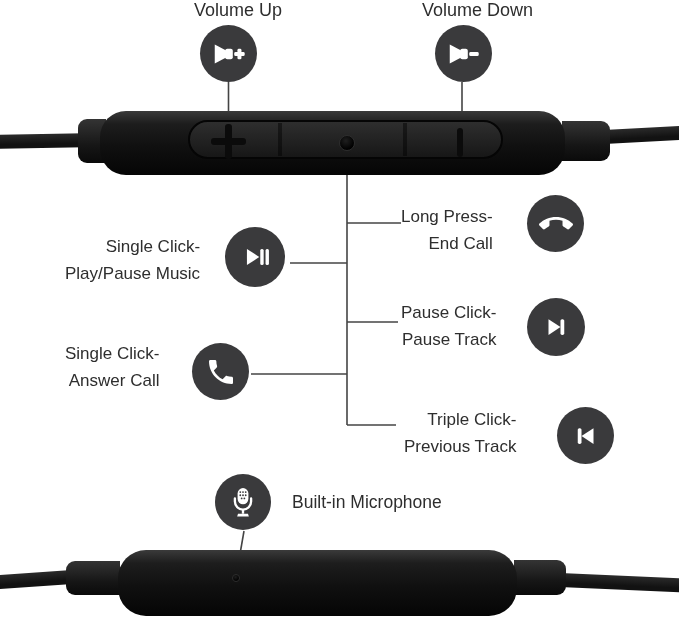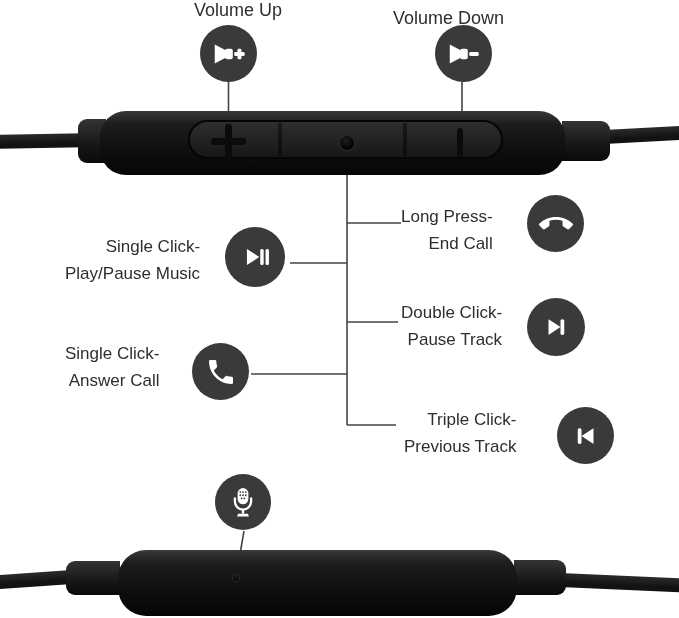--- a/index.html
+++ b/index.html
@@ -47,21 +47,21 @@
       <path d="M347 223 L401 223"></path>
       <path d="M290 263 L347 263"></path>
       <path d="M347 322 L398 322"></path>
       <path d="M251 374 L347 374"></path>
       <path d="M347 425 L396 425"></path>
       <path d="M244 531 L236 577"></path>
     </g>
   </svg>
 
   <div class="abs label" style="left:168px;top:0;width:140px;text-align:center;">Volume Up</div>
-  <div class="abs label" style="left:393px;top:8px;width:140px;text-align:left;">Volume Down</div>
+  <div class="abs label" style="left:393px;top:0;width:140px;text-align:right;">Volume Down</div>
 
   <div class="circle" style="left:200px;top:25px;width:57px;height:57px;">
     <svg width="38" height="38" viewBox="0 0 40 40" fill="#fff">
       <path d="M5 10 L17 16.2 L17 23.8 L5 30 Z"></path>
       <rect x="16" y="14.5" width="8" height="11" rx="2.2"></rect>
       <rect x="25.5" y="18" width="11" height="4.2" rx="1.4"></rect>
       <rect x="28.9" y="14.6" width="4.2" height="11" rx="1.4"></rect>
     </svg>
   </div>
 
@@ -114,21 +114,21 @@
     <div>Long Press-</div>
     <div>End Call</div>
   </div>
   <div class="circle" style="left:527px;top:195px;width:57px;height:57px;">
     <svg width="34" height="34" viewBox="0 0 24 24" fill="#fff">
       <path d="M12 9c-1.6 0-3.15.25-4.6.72v3.1c0 .39-.23.74-.56.9-.98.49-1.87 1.12-2.66 1.85-.18.18-.43.28-.7.28-.28 0-.53-.11-.71-.29L.29 13.08c-.18-.17-.29-.42-.29-.7 0-.28.11-.53.29-.71C3.34 8.78 7.46 7 12 7s8.66 1.78 11.71 4.67c.18.18.29.43.29.71 0 .28-.11.53-.29.7l-2.48 2.48c-.18.18-.43.29-.71.29-.27 0-.52-.1-.7-.28-.79-.73-1.68-1.36-2.66-1.85-.33-.16-.56-.5-.56-.9v-3.1C15.15 9.25 13.6 9 12 9z"></path>
     </svg>
   </div>
 
   <div class="abs two-line" style="left:401px;top:299px;">
-    <div>Double Click-</div>
+    <div>Pause Click-</div>
     <div>Pause Track</div>
   </div>
   <div class="circle" style="left:527px;top:298px;width:58px;height:58px;">
     <svg width="30" height="30" viewBox="0 0 40 40" fill="#fff">
       <path d="M10 9.5 L10 30.5 L26 20 Z"></path>
       <rect x="26" y="9.5" width="5" height="21" rx="2.2"></rect>
     </svg>
   </div>
 
   <div class="abs two-line" style="left:404px;top:406px;">
@@ -153,20 +153,21 @@
           <circle cx="20" cy="12.5" r="1"></circle>
           <circle cx="23" cy="12.5" r="1"></circle>
         <circle cx="18.5" cy="16" r="1"></circle>
           <circle cx="21.5" cy="16" r="1"></circle>
       </g>
       <path d="M11 16 v3.5 a9 9 0 0 0 18 0 V16" stroke="#fff" stroke-width="2.6" fill="none" stroke-linecap="round"></path>
       <rect x="18.7" y="28.5" width="2.6" height="4.5" fill="#fff"></rect>
       <path d="M14.5 33 h11 l1 3 h-13 Z" fill="#fff"></path>
     </svg>
   </div>
+  <div class="abs label" style="left:292px;top:492px;font-size:17.5px;">Built-in Microphone</div>
 
   <div class="cable" style="left:-4px;top:570px;width:76px;height:14px;transform-origin:right center;transform:rotate(-4deg);"></div>
   <div class="cable" style="left:560px;top:573px;width:124px;height:14px;transform-origin:left center;transform:rotate(2.5deg);"></div>
   <div class="relief" style="left:66px;top:561px;width:54px;height:34px;border-radius:9px 0 0 9px;"></div>
   <div class="relief" style="left:514px;top:560px;width:52px;height:35px;border-radius:0 9px 9px 0;"></div>
   <div class="body-shell" style="left:118px;top:550px;width:399px;height:66px;border-radius:28px;"></div>
   <div class="hole" style="left:232px;top:574px;width:8px;height:8px;"></div>
 
 </div>
 

